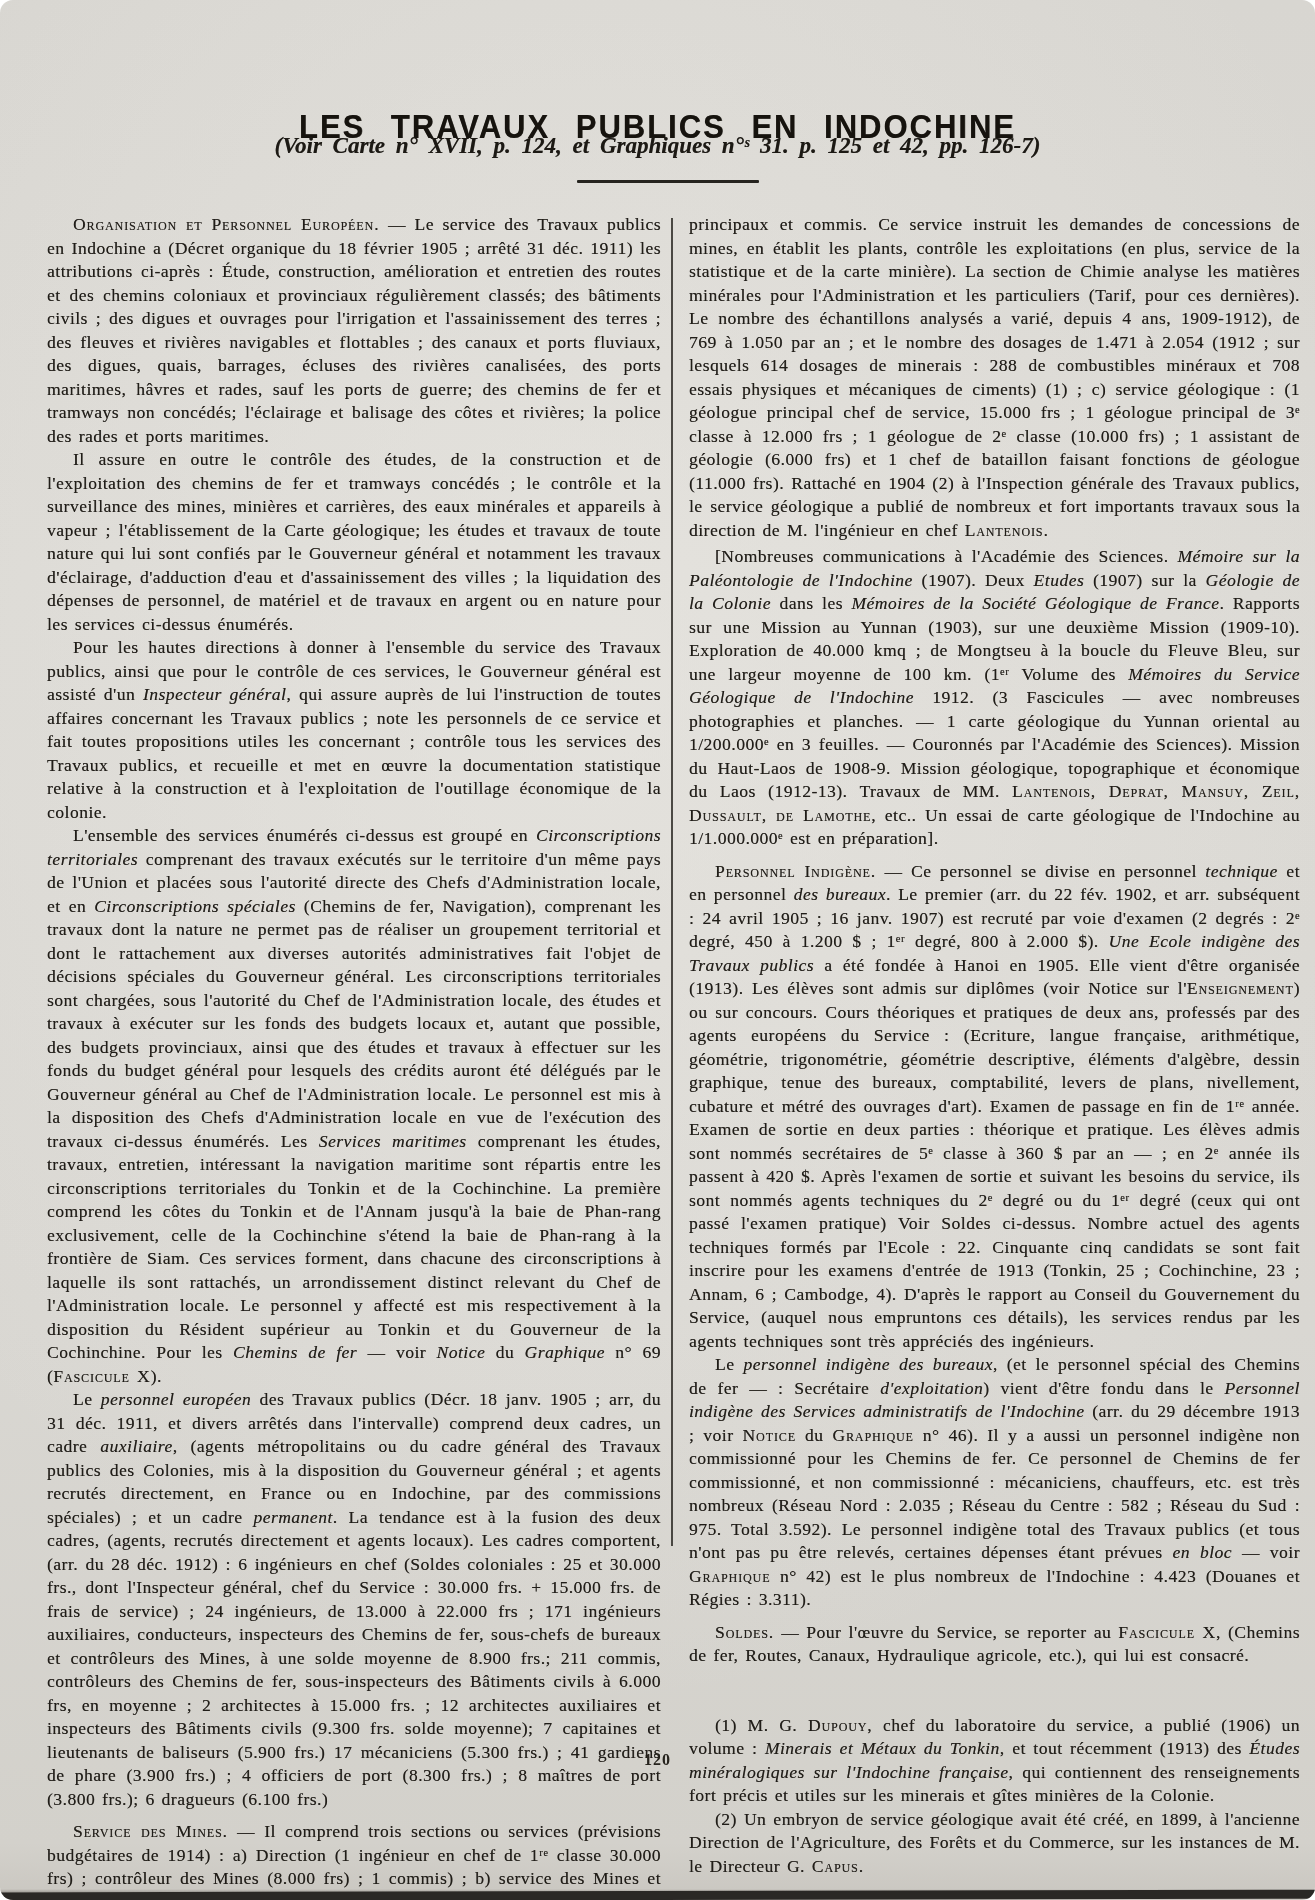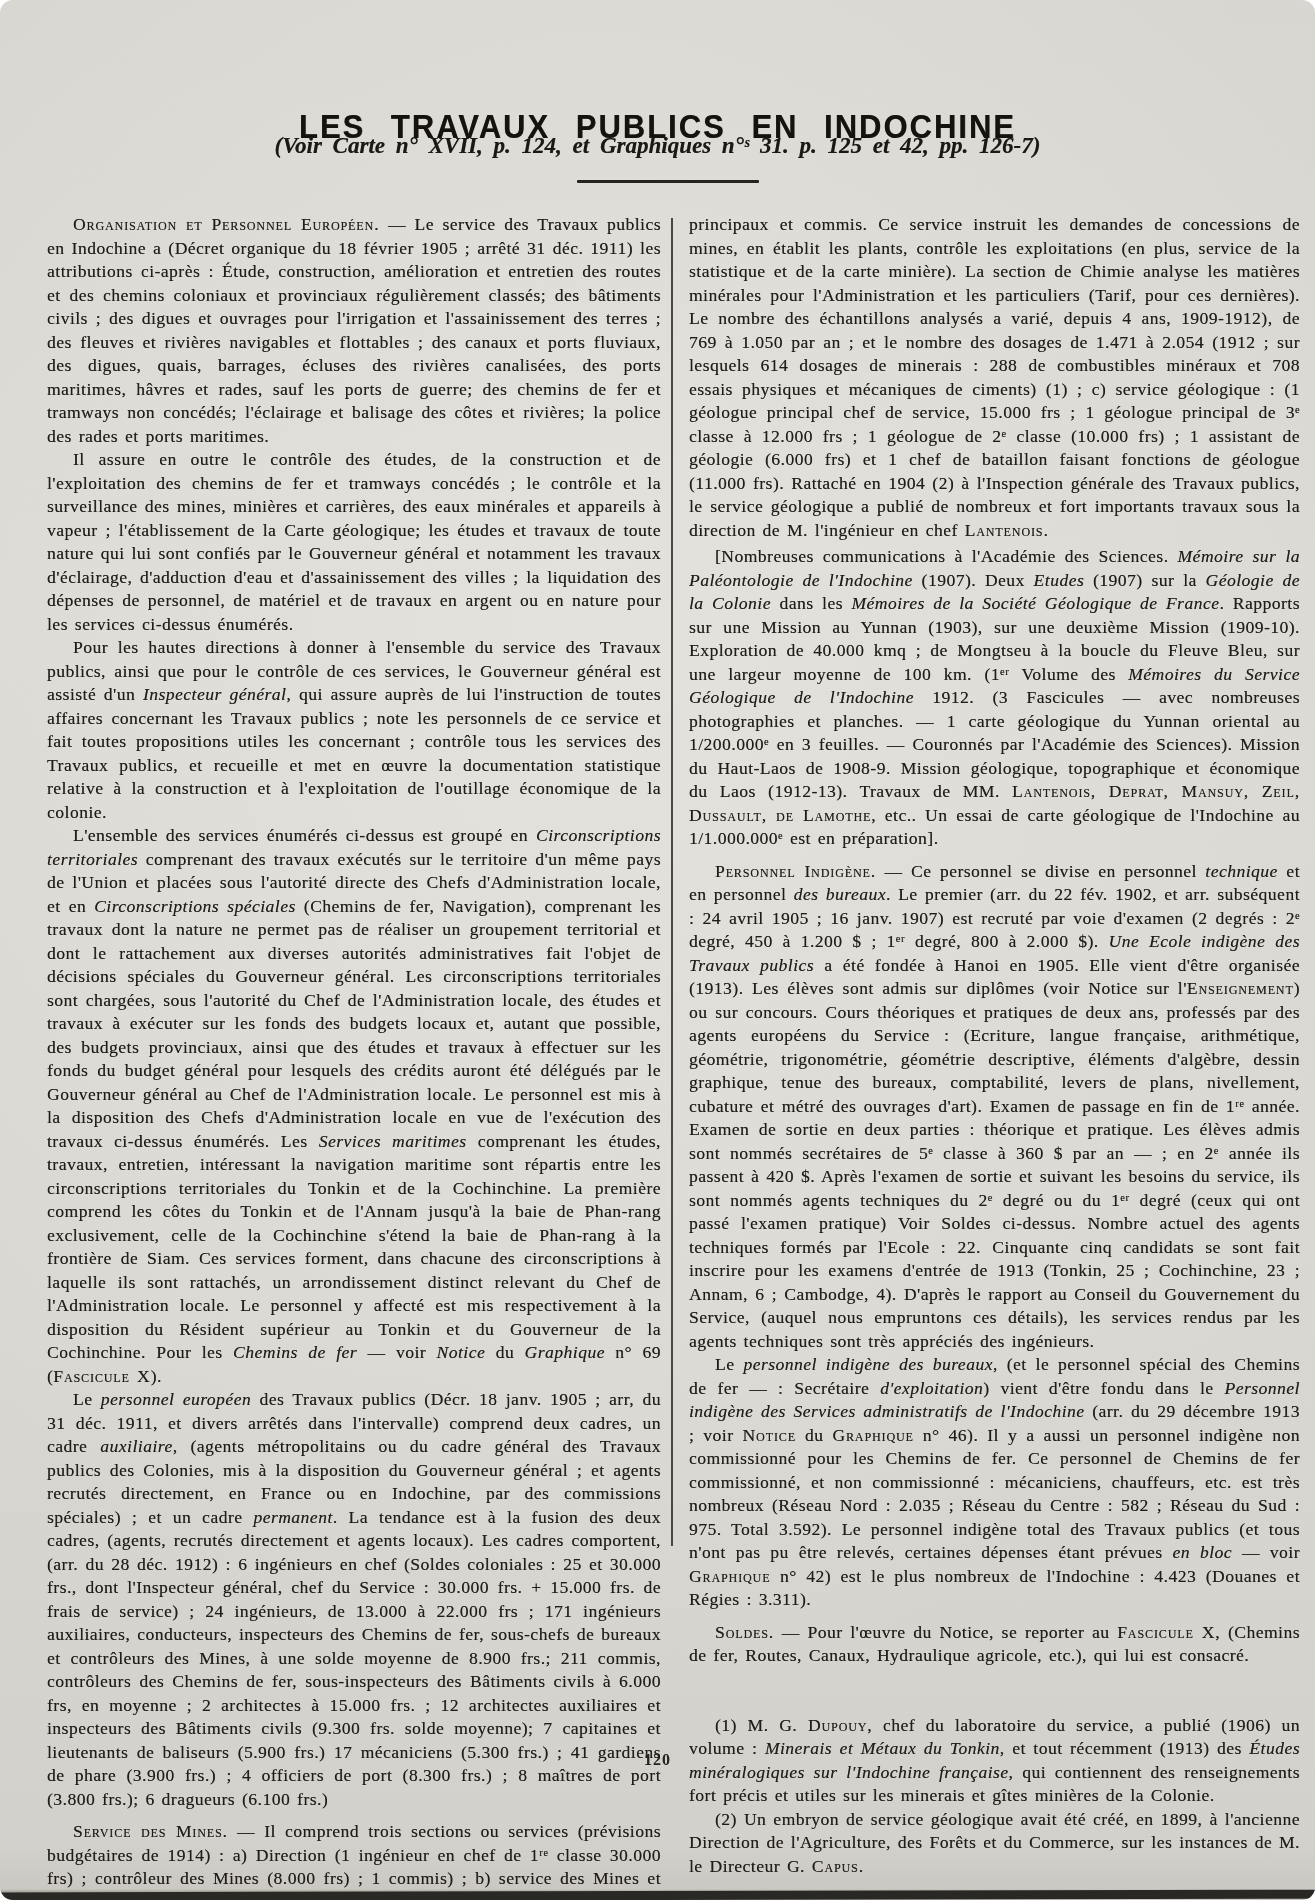--- a/index.html
+++ b/index.html
@@ -90,21 +90,21 @@
     <p><span class="seg">L'ensemble des services énumérés ci-dessus est groupé en </span><span class="seg seg-i">Circonscriptions territoriales</span><span class="seg"> comprenant des travaux exécutés sur le territoire d'un même pays de l'Union et placées sous l'autorité directe des Chefs d'Administration locale, et en </span><span class="seg seg-i">Circonscriptions spéciales</span><span class="seg"> (Chemins de fer, Navigation), comprenant les travaux dont la nature ne permet pas de réaliser un groupement territorial et dont le rattachement aux diverses autorités administratives fait l'objet de décisions spéciales du Gouverneur général. Les circonscriptions territoriales sont chargées, sous l'autorité du Chef de l'Administration locale, des études et travaux à exécuter sur les fonds des budgets locaux et, autant que possible, des budgets provinciaux, ainsi que des études et travaux à effectuer sur les fonds du budget général pour lesquels des crédits auront été délégués par le Gouverneur général au Chef de l'Administration locale. Le personnel est mis à la disposition des Chefs d'Administration locale en vue de l'exécution des travaux ci-dessus énumérés. Les </span><span class="seg seg-i">Services maritimes</span><span class="seg"> comprenant les études, travaux, entretien, intéressant la navigation maritime sont répartis entre les circonscriptions territoriales du Tonkin et de la Cochinchine. La première comprend les côtes du Tonkin et de l'Annam jusqu'à la baie de Phan-rang exclusivement, celle de la Cochinchine s'étend la baie de Phan-rang à la frontière de Siam. Ces services forment, dans chacune des circonscriptions à laquelle ils sont rattachés, un arrondissement distinct relevant du Chef de l'Administration locale. Le personnel y affecté est mis respectivement à la disposition du Résident supérieur au Tonkin et du Gouverneur de la Cochinchine. Pour les </span><span class="seg seg-i">Chemins de fer</span><span class="seg"> — voir </span><span class="seg seg-i">Notice</span><span class="seg"> du </span><span class="seg seg-i">Graphique</span><span class="seg"> n° 69 (</span><span class="seg seg-sc">Fascicule X</span><span class="seg">).</span></p>
     <p><span class="seg">Le </span><span class="seg seg-i">personnel européen</span><span class="seg"> des Travaux publics (Décr. 18 janv. 1905 ; arr, du 31 déc. 1911, et divers arrêtés dans l'intervalle) comprend deux cadres, un cadre </span><span class="seg seg-i">auxiliaire</span><span class="seg">, (agents métropolitains ou du cadre général des Travaux publics des Colonies, mis à la disposition du Gouverneur général ; et agents recrutés directement, en France ou en Indochine, par des commissions spéciales) ; et un cadre </span><span class="seg seg-i">permanent</span><span class="seg">. La tendance est à la fusion des deux cadres, (agents, recrutés directement et agents locaux). Les cadres comportent, (arr. du 28 déc. 1912) : 6 ingénieurs en chef (Soldes coloniales : 25 et 30.000 frs., dont l'Inspecteur général, chef du Service : 30.000 frs. + 15.000 frs. de frais de service) ; 24 ingénieurs, de 13.000 à 22.000 frs ; 171 ingénieurs auxiliaires, conducteurs, inspecteurs des Chemins de fer, sous-chefs de bureaux et contrôleurs des Mines, à une solde moyenne de 8.900 frs.; 211 commis, contrôleurs des Chemins de fer, sous-inspecteurs des Bâtiments civils à 6.000 frs, en moyenne ; 2 architectes à 15.000 frs. ; 12 architectes auxiliaires et inspecteurs des Bâtiments civils (9.300 frs. solde moyenne); 7 capitaines et lieutenants de baliseurs (5.900 frs.) 17 mécaniciens (5.300 frs.) ; 41 gardiens de phare (3.900 frs.) ; 4 officiers de port (8.300 frs.) ; 8 maîtres de port (3.800 frs.); 6 dragueurs (6.100 frs.)</span></p>
     <p class="gap-sm"><span class="seg seg-sc">Service des Mines.</span><span class="seg"> — Il comprend trois sections ou services (prévisions budgétaires de 1914) : a) Direction (1 ingénieur en chef de 1ʳᵉ classe 30.000 frs) ; contrôleur des Mines (8.000 frs) ; 1 commis) ; b) service des Mines et de Chimie (1 ingénieur chef de service (15.000 frs.) ; 2 chimistes (8 et 11.000 frs) ; 3 contrôleurs des Mines (8.000 frs) ; 4 commis</span></p>
   </div>
 
   <div class="col col-right">
     <p class="no-indent"><span class="seg">principaux et commis. Ce service instruit les demandes de concessions de mines, en établit les plants, contrôle les exploitations (en plus, service de la statistique et de la carte minière). La section de Chimie analyse les matières minérales pour l'Administration et les particuliers (Tarif, pour ces dernières). Le nombre des échantillons analysés a varié, depuis 4 ans, 1909-1912), de 769 à 1.050 par an ; et le nombre des dosages de 1.471 à 2.054 (1912 ; sur lesquels 614 dosages de minerais : 288 de combustibles minéraux et 708 essais physiques et mécaniques de ciments) (1) ; c) service géologique : (1 géologue principal chef de service, 15.000 frs ; 1 géologue principal de 3ᵉ classe à 12.000 frs ; 1 géologue de 2ᵉ classe (10.000 frs) ; 1 assistant de géologie (6.000 frs) et 1 chef de bataillon faisant fonctions de géologue (11.000 frs). Rattaché en 1904 (2) à l'Inspection générale des Travaux publics, le service géologique a publié de nombreux et fort importants travaux sous la direction de M. l'ingénieur en chef </span><span class="seg seg-sc">Lantenois</span><span class="seg">.</span></p>
     <p class="gap-xs"><span class="seg">[Nombreuses communications à l'Académie des Sciences. </span><span class="seg seg-i">Mémoire sur la Paléontologie de l'Indochine</span><span class="seg"> (1907). Deux </span><span class="seg seg-i">Etudes</span><span class="seg"> (1907) sur la </span><span class="seg seg-i">Géologie de la Colonie</span><span class="seg"> dans les </span><span class="seg seg-i">Mémoires de la Société Géologique de France</span><span class="seg">. Rapports sur une Mission au Yunnan (1903), sur une deuxième Mission (1909-10). Exploration de 40.000 kmq ; de Mongtseu à la boucle du Fleuve Bleu, sur une largeur moyenne de 100 km. (1ᵉʳ Volume des </span><span class="seg seg-i">Mémoires du Service Géologique de l'Indochine</span><span class="seg"> 1912. (3 Fascicules — avec nombreuses photographies et planches. — 1 carte géologique du Yunnan oriental au 1/200.000ᵉ en 3 feuilles. — Couronnés par l'Académie des Sciences). Mission du Haut-Laos de 1908-9. Mission géologique, topographique et économique du Laos (1912-13). Travaux de MM. </span><span class="seg seg-sc">Lantenois, Deprat, Mansuy, Zeil, Dussault, de Lamothe</span><span class="seg">, etc.. Un essai de carte géologique de l'Indochine au 1/1.000.000ᵉ est en préparation].</span></p>
     <p class="gap-sm"><span class="seg seg-sc">Personnel Indigène.</span><span class="seg"> — Ce personnel se divise en personnel </span><span class="seg seg-i">technique</span><span class="seg"> et en personnel </span><span class="seg seg-i">des bureaux</span><span class="seg">. Le premier (arr. du 22 fév. 1902, et arr. subséquent : 24 avril 1905 ; 16 janv. 1907) est recruté par voie d'examen (2 degrés : 2ᵉ degré, 450 à 1.200 $ ; 1ᵉʳ degré, 800 à 2.000 $). </span><span class="seg seg-i">Une Ecole indigène des Travaux publics</span><span class="seg"> a été fondée à Hanoi en 1905. Elle vient d'être organisée (1913). Les élèves sont admis sur diplômes (voir Notice sur l'</span><span class="seg seg-sc">Enseignement</span><span class="seg">) ou sur concours. Cours théoriques et pratiques de deux ans, professés par des agents européens du Service : (Ecriture, langue française, arithmétique, géométrie, trigonométrie, géométrie descriptive, éléments d'algèbre, dessin graphique, tenue des bureaux, comptabilité, levers de plans, nivellement, cubature et métré des ouvrages d'art). Examen de passage en fin de 1ʳᵉ année. Examen de sortie en deux parties : théorique et pratique. Les élèves admis sont nommés secrétaires de 5ᵉ classe à 360 $ par an — ; en 2ᵉ année ils passent à 420 $. Après l'examen de sortie et suivant les besoins du service, ils sont nommés agents techniques du 2ᵉ degré ou du 1ᵉʳ degré (ceux qui ont passé l'examen pratique) Voir Soldes ci-dessus. Nombre actuel des agents techniques formés par l'Ecole : 22. Cinquante cinq candidats se sont fait inscrire pour les examens d'entrée de 1913 (Tonkin, 25 ; Cochinchine, 23 ; Annam, 6 ; Cambodge, 4). D'après le rapport au Conseil du Gouvernement du Service, (auquel nous empruntons ces détails), les services rendus par les agents techniques sont très appréciés des ingénieurs.</span></p>
     <p><span class="seg">Le </span><span class="seg seg-i">personnel indigène des bureaux</span><span class="seg">, (et le personnel spécial des Chemins de fer — : Secrétaire </span><span class="seg seg-i">d'exploitation</span><span class="seg">) vient d'être fondu dans le </span><span class="seg seg-i">Personnel indigène des Services administratifs de l'Indochine</span><span class="seg"> (arr. du 29 décembre 1913 ; voir </span><span class="seg seg-sc">Notice</span><span class="seg"> du </span><span class="seg seg-sc">Graphique</span><span class="seg"> n° 46). Il y a aussi un personnel indigène non commissionné pour les Chemins de fer. Ce personnel de Chemins de fer commissionné, et non commissionné : mécaniciens, chauffeurs, etc. est très nombreux (Réseau Nord : 2.035 ; Réseau du Centre : 582 ; Réseau du Sud : 975. Total 3.592). Le personnel indigène total des Travaux publics (et tous n'ont pas pu être relevés, certaines dépenses étant prévues </span><span class="seg seg-i">en bloc</span><span class="seg"> — voir </span><span class="seg seg-sc">Graphique</span><span class="seg"> n° 42) est le plus nombreux de l'Indochine : 4.423 (Douanes et Régies : 3.311).</span></p>
-    <p class="gap-sm"><span class="seg seg-sc">Soldes.</span><span class="seg"> — Pour l'œuvre du Notice, se reporter au </span><span class="seg seg-sc">Fascicule X</span><span class="seg">, (Chemins de fer, Routes, Canaux, Hydraulique agricole, etc.), qui lui est consacré.</span></p>
+    <p class="gap-sm"><span class="seg seg-sc">Soldes.</span><span class="seg"> — Pour l'œuvre du Service, se reporter au </span><span class="seg seg-sc">Fascicule X</span><span class="seg">, (Chemins de fer, Routes, Canaux, Hydraulique agricole, etc.), qui lui est consacré.</span></p>
     <div class="footnotes">
       <p><span class="seg">(1) M. G. </span><span class="seg seg-sc">Dupouy</span><span class="seg">, chef du laboratoire du service, a publié (1906) un volume : </span><span class="seg seg-i">Minerais et Métaux du Tonkin</span><span class="seg">, et tout récemment (1913) des </span><span class="seg seg-i">Études minéralogiques sur l'Indochine française</span><span class="seg">, qui contiennent des renseignements fort précis et utiles sur les minerais et gîtes minières de la Colonie.</span></p>
       <p><span class="seg">(2) Un embryon de service géologique avait été créé, en 1899, à l'ancienne Direction de l'Agriculture, des Forêts et du Commerce, sur les instances de M. le Directeur G. </span><span class="seg seg-sc">Capus</span><span class="seg">.</span></p>
     </div>
   </div>
 
   <div class="page-number">120</div>
 
   <div class="bottom-strip-shadow"></div>
   <div class="bottom-strip"></div>

